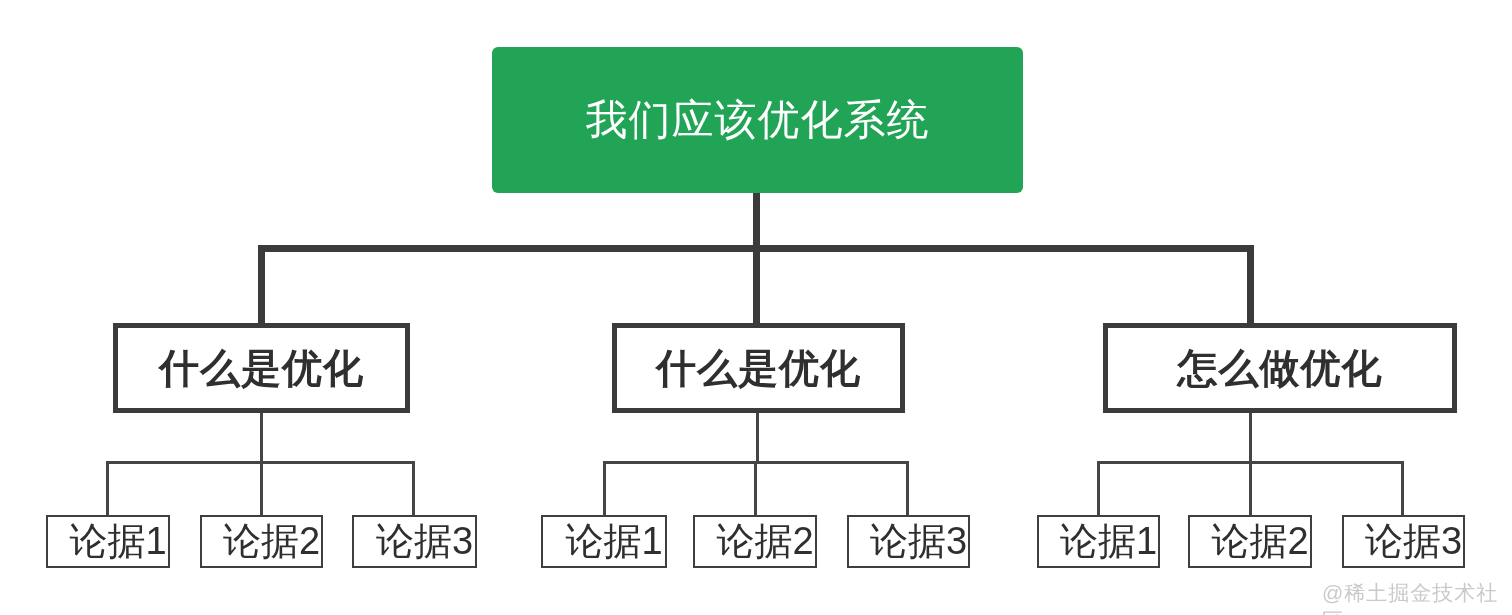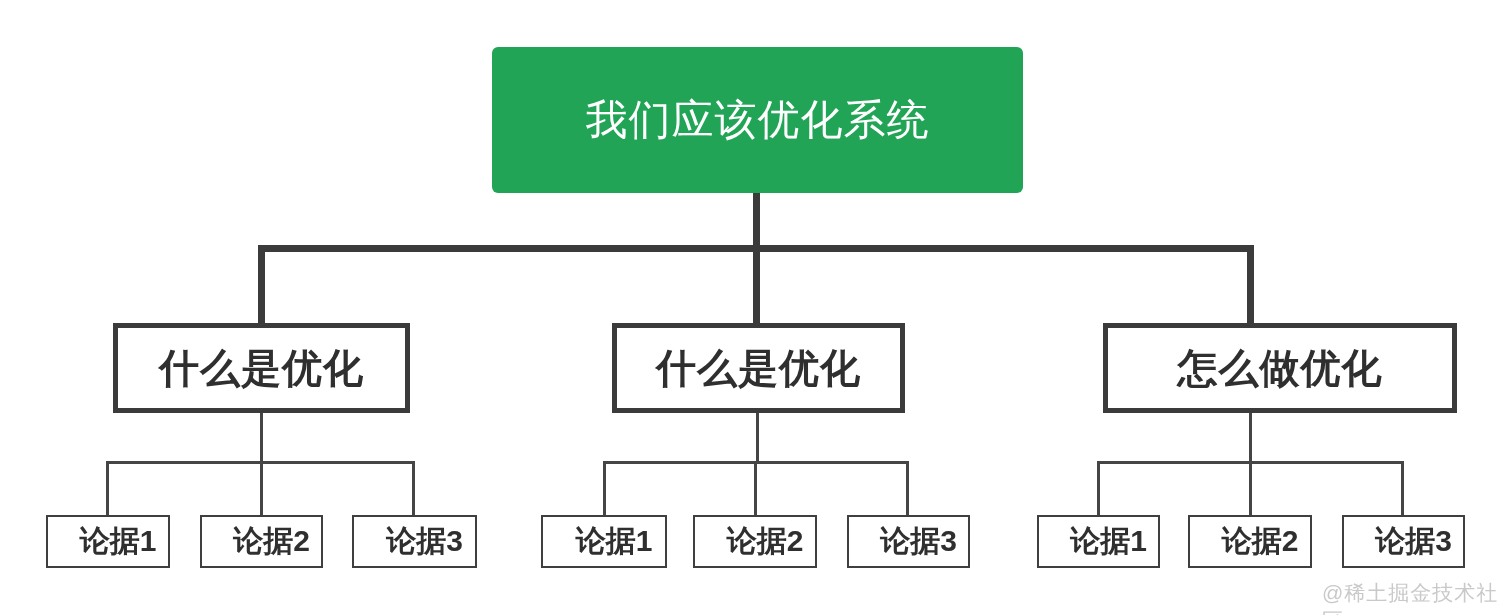--- a/index.html
+++ b/index.html
@@ -42,22 +42,22 @@
   .branch-node {
     top: 323px; height: 90px;
     border: 5px solid #3b3b3b;
     font-size: 40px;
     font-weight: 700;
     letter-spacing: 1px;
   }
   .leaf-node {
     top: 515px; height: 53px;
     border: 2px solid #3f3f3f;
-    font-size: 30px;
-    font-weight: 700;
+    font-size: 38px;
+    font-weight: 400;
     padding-left: 20px;
   }
   .watermark {
     position: absolute;
     left: 1322px; top: 579px;
     font-size: 21px;
     color: #c9c9c9;
     letter-spacing: 1px;
   }
 </style>

